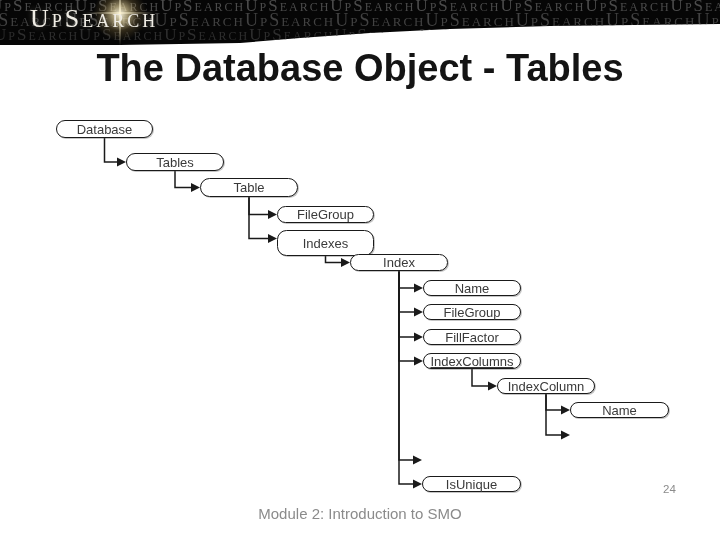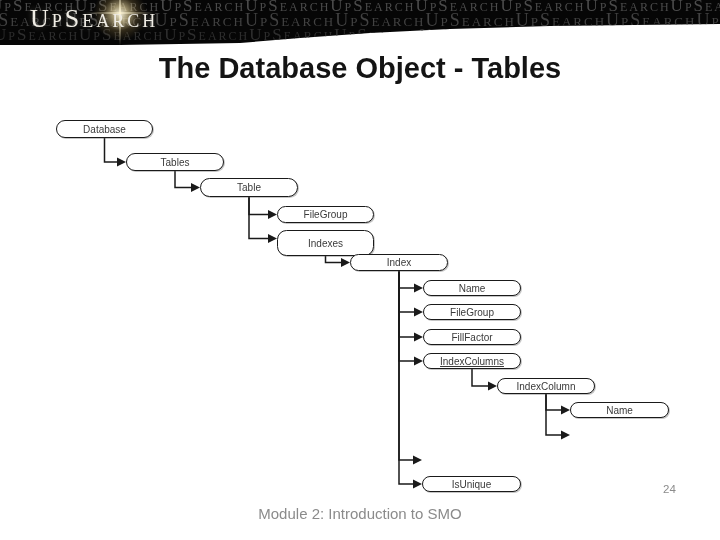--- a/index.html
+++ b/index.html
@@ -31,31 +31,31 @@
     background:linear-gradient(to right,transparent,rgba(255,245,210,0.6),transparent);}
   .logo{
     position:absolute;top:4px;left:30px;
     font-family:"Liberation Serif",serif;font-variant:small-caps;
     font-size:26px;letter-spacing:3px;color:#efece4;
     text-shadow:0 0 6px rgba(255,255,230,0.3);
   }
   
   .title{
     position:absolute;top:46px;left:0;width:720px;margin:0;
-    text-align:center;font-size:29px;line-height:44px;font-weight:600;
+    text-align:center;font-size:38px;line-height:44px;font-weight:600;
     color:#141414;letter-spacing:0;
   }
   
   .diagram{position:absolute;top:0;left:0;width:720px;height:540px;}
   .diagram svg{position:absolute;top:0;left:0;}
   .node{
     position:absolute;box-sizing:border-box;background:#ffffff;
     border:1.5px solid #1a1a1a;border-radius:9px;
     display:flex;align-items:center;justify-content:center;
-    font-size:10px;color:#3a3a3a;
+    font-size:13px;color:#3a3a3a;
     box-shadow:1px 1px 0 rgba(90,90,90,0.35);
   }
   
   .footer-text{
     position:absolute;top:505px;left:50%;transform:translateX(-50%);
     font-size:15px;color:#8b8b8b;white-space:nowrap;
   }
   .page-number{
     position:absolute;top:483px;left:663px;font-size:11.5px;color:#8b8b8b;
   }

